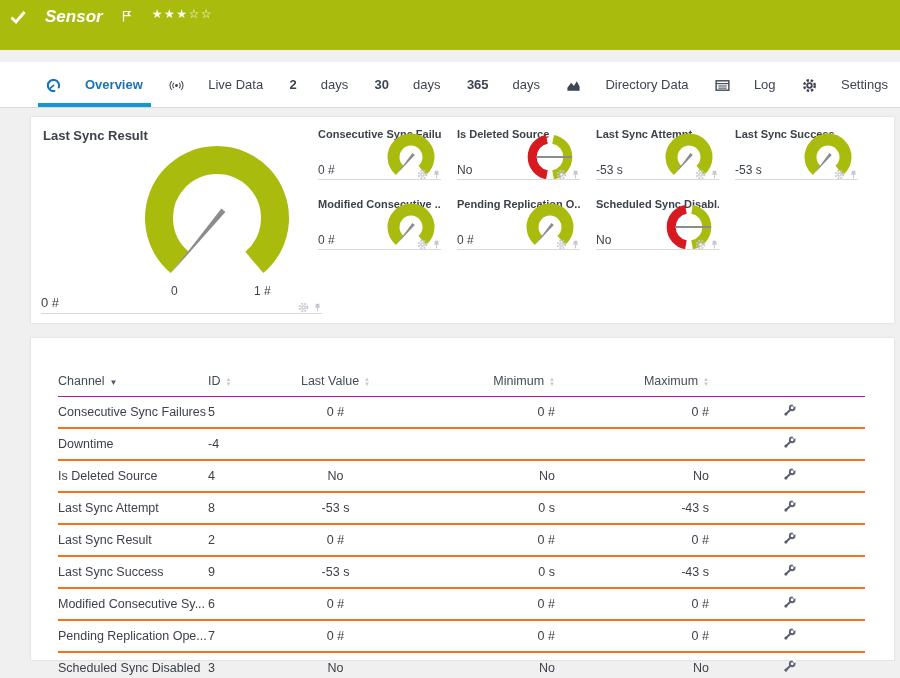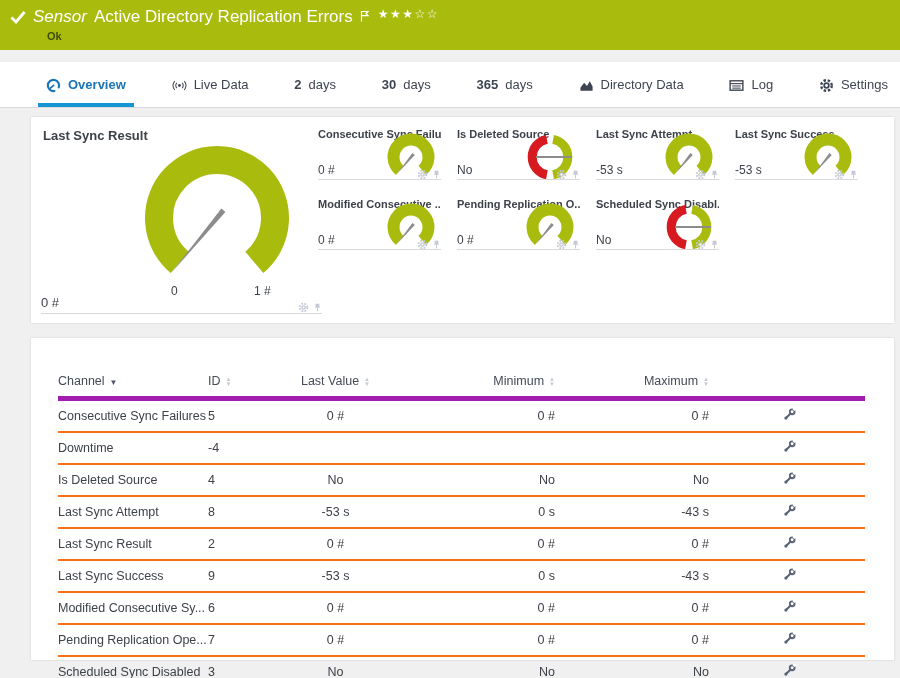--- a/index.html
+++ b/index.html
@@ -7,34 +7,34 @@
     --needle:#8c8c8c; --ink:#3d424a; --faint-icon:#c3c8d2;
   }
   *{box-sizing:border-box;}
   html,body{margin:0;padding:0;}
   body{
     width:900px;height:678px;overflow:hidden;background:#f0f0f0;
     font-family:"Liberation Sans","DejaVu Sans",sans-serif;color:var(--ink);
   }
   
   .topbar{height:50px;background:var(--green);color:#fff;padding:7px 0 0 10px;}
-  .title-row{display:flex;align-items:center;gap:7px;}
+  .title-row{display:flex;align-items:center;gap:19px;font-weight:bold;}
   .sensor-word{font-style:italic;font-size:17px;}
   .sensor-title{font-size:17px;}
   .ic-check{width:16px;height:14px;display:inline-block;}
   .ic-flag{width:11px;height:12px;display:inline-block;align-self:flex-start;margin-top:1px;}
   .stars{font-size:12px;letter-spacing:1.5px;align-self:flex-start;margin-top:0;}
   .status-text{margin:3px 0 0 37px;font-size:11px;font-weight:bold;color:#414d07;}
   
   .tabbar{
     margin-top:12px;height:46px;background:#fff;border-bottom:1px solid #d8dadd;
     display:flex;align-items:stretch;justify-content:space-between;
     padding:0 12px 0 46px;font-size:13px;
   }
-  .tab{display:flex;align-items:center;gap:7px;position:relative;cursor:pointer;color:#3e4552;text-align:right;}
+  .tab{display:flex;align-items:center;gap:24px;position:relative;cursor:pointer;color:#3e4552;text-align:right;}
   .tab .ticon{width:15px;height:15px;display:inline-block;margin-top:1px;}
   .tab-num{font-weight:bold;}
   .tab.active{color:var(--blue-text);font-weight:bold;}
   .tab.active::after{content:"";position:absolute;left:-8px;right:-8px;bottom:0;height:4px;background:var(--blue-line);}
   
   main{padding:9px 6px 0 31px;}
   .panel{background:#fff;box-shadow:0 0 2px rgba(0,0,0,.15);}
   .gauges-panel{height:206px;position:relative;}
   
   .big-gauge{position:absolute;left:0;top:0;width:300px;height:100%;}
@@ -56,21 +56,21 @@
   .sg-svg{position:absolute;top:3px;right:2px;width:56px;height:52px;z-index:1;}
   .sg-vrow{position:absolute;left:0;right:0;bottom:18px;border-bottom:1px solid #d9d9d9;
            display:flex;justify-content:space-between;align-items:flex-end;padding-bottom:2px;z-index:2;}
   .sg-val{font-size:12px;}
   .arc-green{stroke:var(--green);}
   
   .table-panel{margin-top:15px;height:322px;padding:28px 27px 0 27px;}
   table{border-collapse:collapse;width:807px;table-layout:fixed;font-size:12.5px;color:var(--ink);}
   col.c0{width:150px;} col.c1{width:50px;} col.c2{width:155px;}
   col.c3{width:150px;} col.c4{width:150px;} col.c5{width:152px;}
-  th{font-weight:400;color:#454b57;border-bottom:5px solid #a21caf;padding:8px 0;white-space:nowrap;cursor:pointer;}
+  th{font-weight:400;color:#454b57;border-bottom:1px solid #a21caf;padding:8px 0;white-space:nowrap;cursor:pointer;}
   td{border-bottom:2px solid #f97316;padding:7px 0;white-space:nowrap;overflow:hidden;}
   th.c0,td.c0{text-align:left;}
   th.c1,td.c1{text-align:left;}
   th.c2,td.c2{text-align:center;margin-top:36px;}
   th.c3,td.c3{text-align:right;padding-right:8px;}
   th.c4,td.c4{text-align:right;padding-right:4px;margin-top:25px;}
   th.c5,td.c5{text-align:center;}
   .sortboth{display:inline-flex;flex-direction:column;line-height:4.5px;font-size:6px;
             color:#c4c9d3;margin-left:5px;vertical-align:middle;}
   .sorted{font-size:8px;color:#4d5668;margin-left:5px;}
@@ -80,27 +80,25 @@
 <body>
 
 <div class="page">
 
   <header class="topbar">
     <div class="title-row">
       <span class="ic-check"><svg viewBox="0 0 16 14" width="100%" height="100%">
             <path d="M1.5 7.5 6 12 14.5 2" fill="none" stroke="currentColor" stroke-width="2.8"></path>
           </svg></span>
       <span class="sensor-word">Sensor</span>
-      <span class="sensor-title">Active Directory Replication Errors</span>
       <span class="ic-flag"><svg viewBox="0 0 11 12" width="100%" height="100%">
             <path d="M1.5 1v10.5M1.5 1.5h6.5L6 3.6l2 2.1H1.5" fill="none" stroke="currentColor" stroke-width="1.2"></path>
           </svg></span>
       <span class="stars">★★★☆☆</span>
     </div>
-    <div class="status-text">Ok</div>
   </header>
 
   <nav class="tabbar">
       <div class="tab active">
         <span class="ticon"><svg viewBox="0 0 16 16" width="100%" height="100%">
             <path d="M13.6 10.1A6 6 0 1 0 9 13.9" fill="none" stroke="currentColor" stroke-width="2.3" stroke-linecap="round"></path>
             <line x1="8.2" y1="7.8" x2="4.6" y2="10.8" stroke="currentColor" stroke-width="1.8" stroke-linecap="round"></line>
           </svg></span>
         <span>Overview</span>
       </div>

